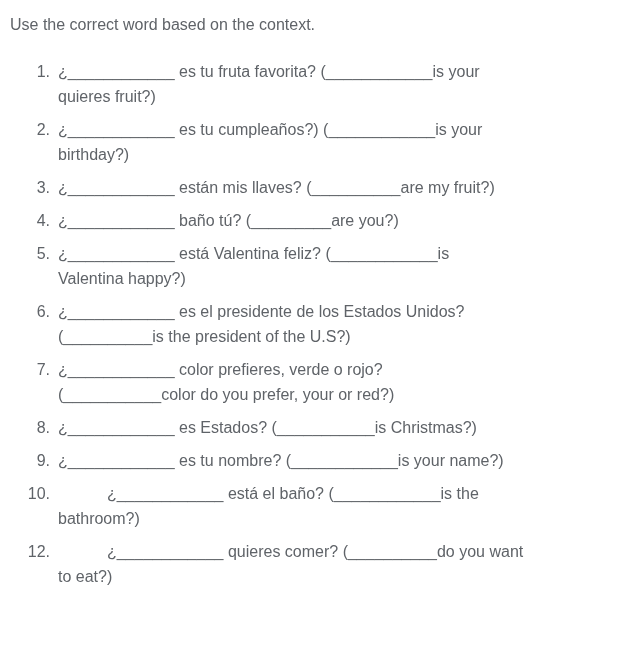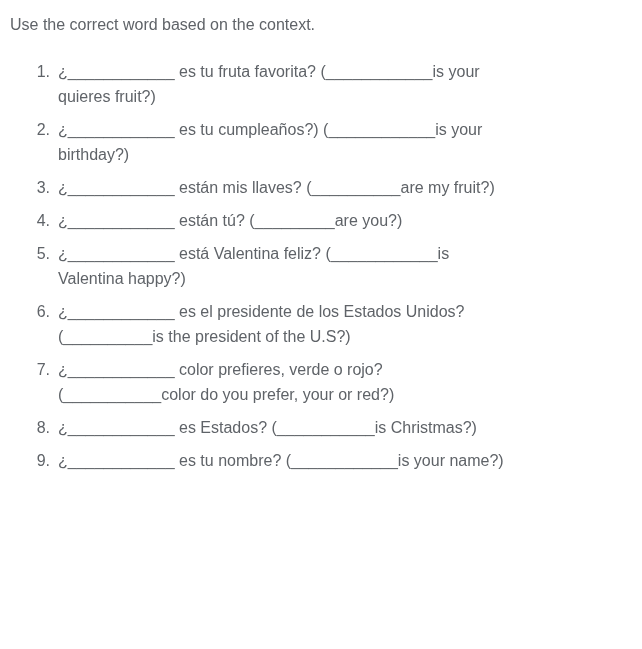--- a/index.html
+++ b/index.html
@@ -66,21 +66,21 @@
 birthday?)</span>
     </div>
 
     <div class="item">
       <span class="num">3.</span>
       <span class="text">¿____________ están mis llaves? (__________are my fruit?)</span>
     </div>
 
     <div class="item">
       <span class="num">4.</span>
-      <span class="text">¿____________ están tú? (_________are you?)</span>
+      <span class="text">¿____________ baño tú? (_________are you?)</span>
     </div>
 
     <div class="item">
       <span class="num">5.</span>
       <span class="text">¿____________ está Valentina feliz? (____________is
 Valentina happy?)</span>
     </div>
 
     <div class="item">
       <span class="num">6.</span>
@@ -97,17 +97,27 @@
     <div class="item">
       <span class="num">8.</span>
       <span class="text">¿____________ es Estados? (___________is Christmas?)</span>
     </div>
 
     <div class="item">
       <span class="num">9.</span>
       <span class="text">¿____________ es tu nombre? (____________is your name?)</span>
     </div>
 
+    <div class="item">
+      <span class="num">10.</span>
+      <span class="text">           ¿____________ está el baño? (____________is the
+bathroom?)</span>
+    </div>
 
 
+    <div class="item">
+      <span class="num">12.</span>
+      <span class="text">           ¿____________ quieres comer? (__________do you want
+to eat?)</span>
+    </div>
 
   </div>
 </div>
 
 </body></html>

